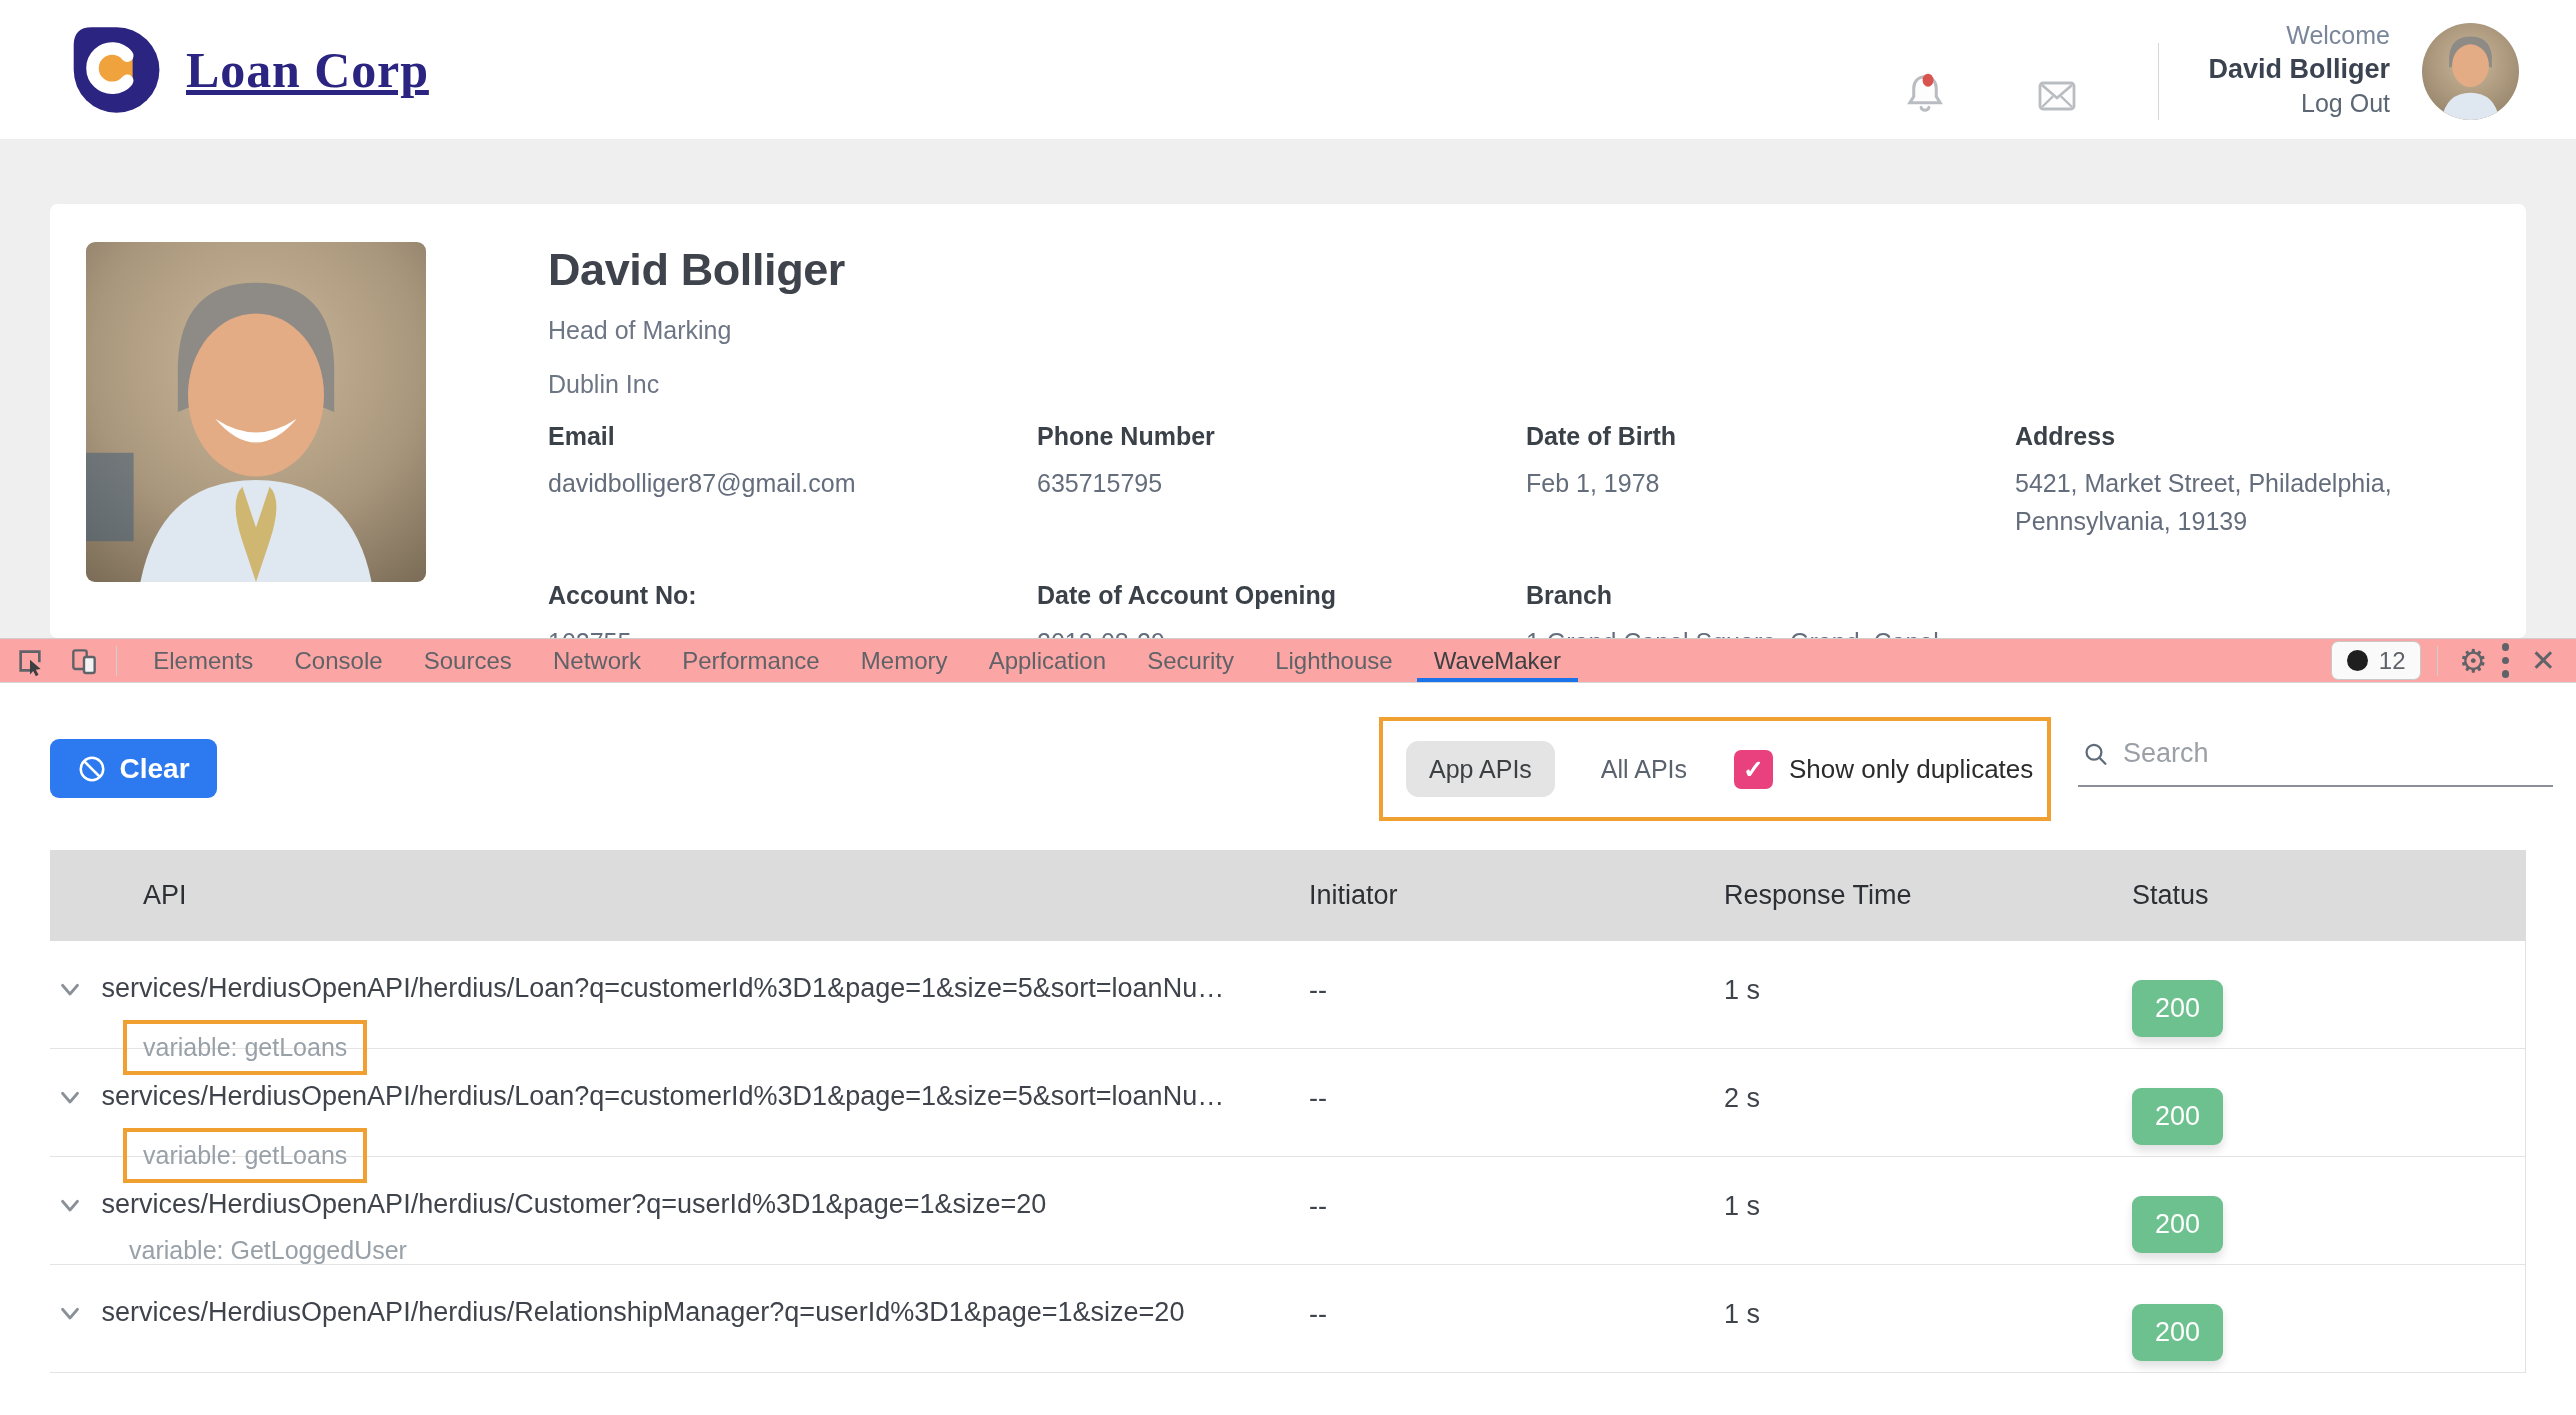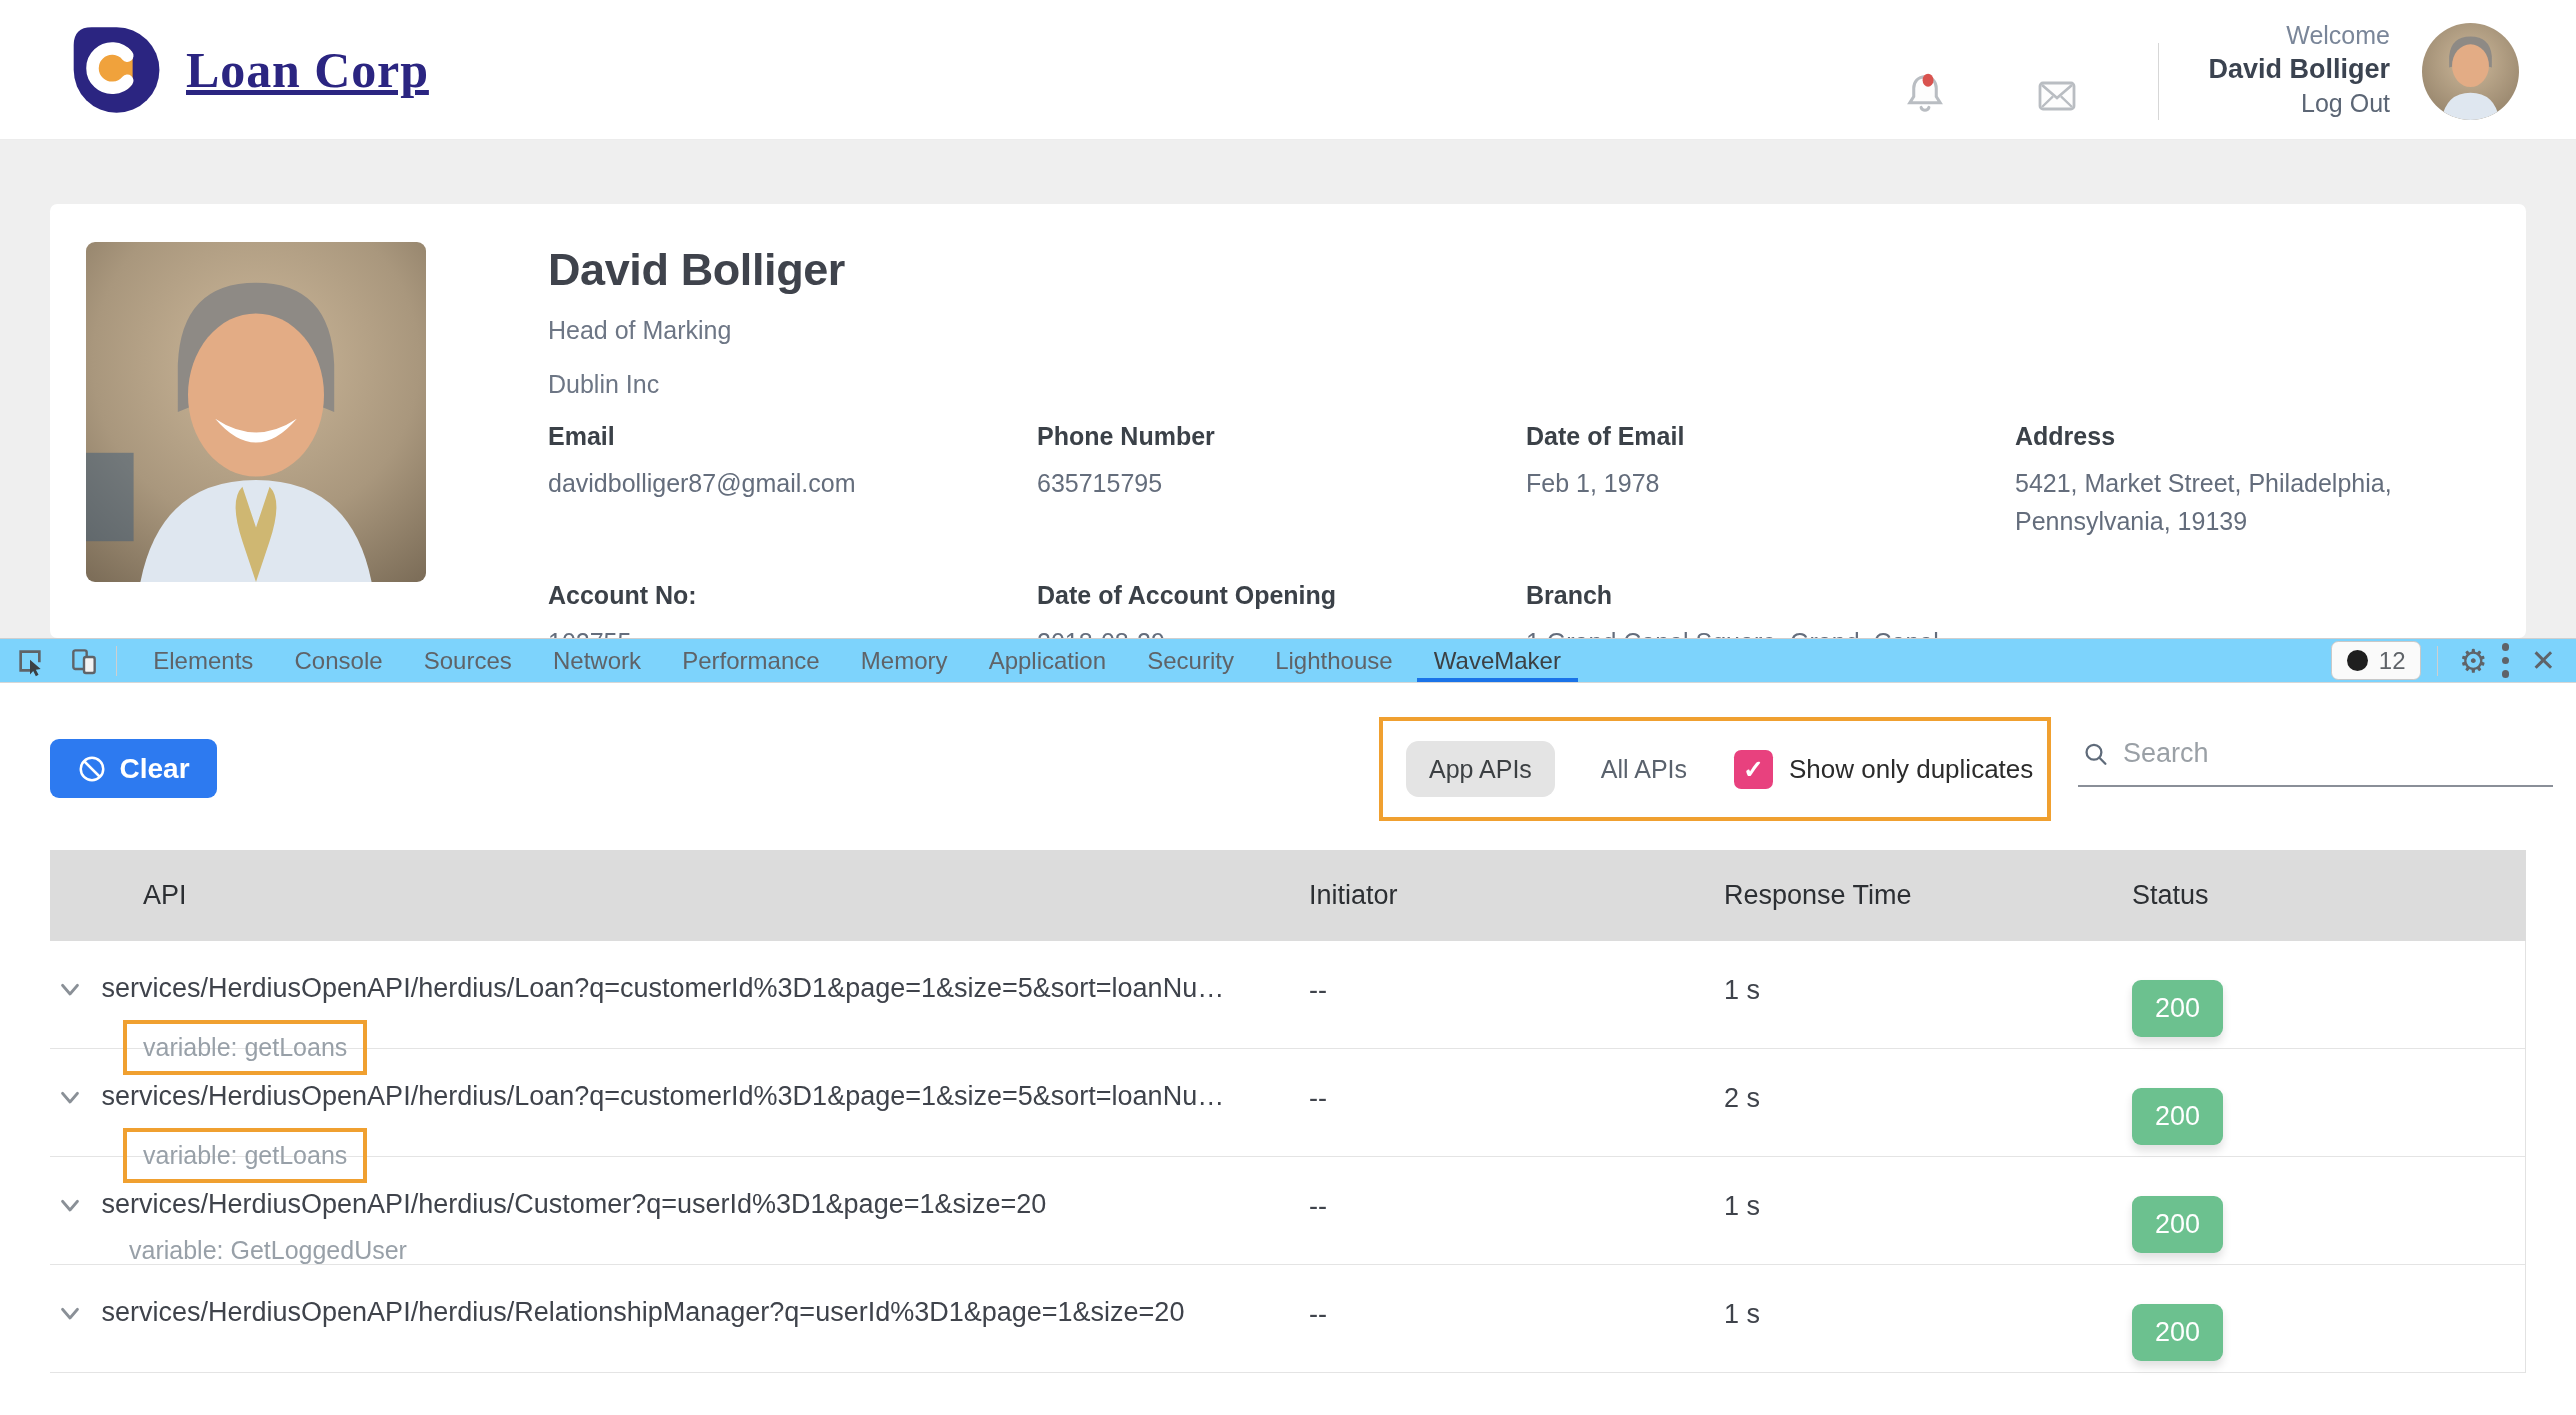--- a/index.html
+++ b/index.html
@@ -30,21 +30,21 @@
   .profile-photo { width:340px; height:340px; border-radius:9px; overflow:hidden; flex:0 0 auto; }
   .profile-info { margin-left:122px; padding-top:1.8px; }
   .profile-name { font-size:45px; font-weight:700; color:#3f434c; letter-spacing:-0.4px; }
   .profile-title { font-size:25px; color:#6d7685; margin-top:20px; }
   .profile-company { font-size:25px; color:#6d7685; margin-top:25px; }
   .fields-grid { margin-top:23px; display:grid; grid-template-columns:repeat(4,489px); row-gap:41px; }
   .field-label { font-size:25px; font-weight:700; color:#3b4148; }
   .field-value { font-size:25px; color:#646d7c; margin-top:14.3px; line-height:1.5; max-width:421px; }
 
   
-  .devtools-bar { position:absolute; left:0; top:638px; width:100%; height:45px; background:#7dd3fc;
+  .devtools-bar { position:absolute; left:0; top:638px; width:100%; height:45px; background:#fca5a5;
     border-top:0.9px solid #cfcfcf; border-bottom:0.9px solid #d7d7d7; display:flex; align-items:stretch;text-align:right; }
   .dt-left-icons { display:flex; align-items:center; padding-left:14.3px; gap:21.5px; }
   .dt-icon { display:inline-flex; align-items:center; justify-content:center; cursor:pointer; }
   .dt-divider { width:0.9px; height:30px; background:#cfcfcf; margin:auto 16px; }
   .dt-tabs { display:flex; align-items:stretch; }
   .dt-tab { display:flex; align-items:center; padding:0 20.6px; font-size:24px; color:#5f6368;
     cursor:pointer; position:relative; }
   .dt-tab.active { color:#3c4043; }
   .dt-tab.active::after { content:""; position:absolute; left:3.6px; right:3.6px; bottom:0; height:4.5px;
     background:#1a73e8; }
@@ -181,21 +181,21 @@
             <div class="field-label">Email</div>
             <div class="field-value">davidbolliger87@gmail.com</div>
           </div>
 
           <div class="field">
             <div class="field-label">Phone Number</div>
             <div class="field-value">635715795</div>
           </div>
 
           <div class="field">
-            <div class="field-label">Date of Email</div>
+            <div class="field-label">Date of Birth</div>
             <div class="field-value">Feb 1, 1978</div>
           </div>
 
           <div class="field">
             <div class="field-label">Address</div>
             <div class="field-value">5421, Market Street, Philadelphia, Pennsylvania, 19139</div>
           </div>
 
           <div class="field">
             <div class="field-label">Account No:</div>

